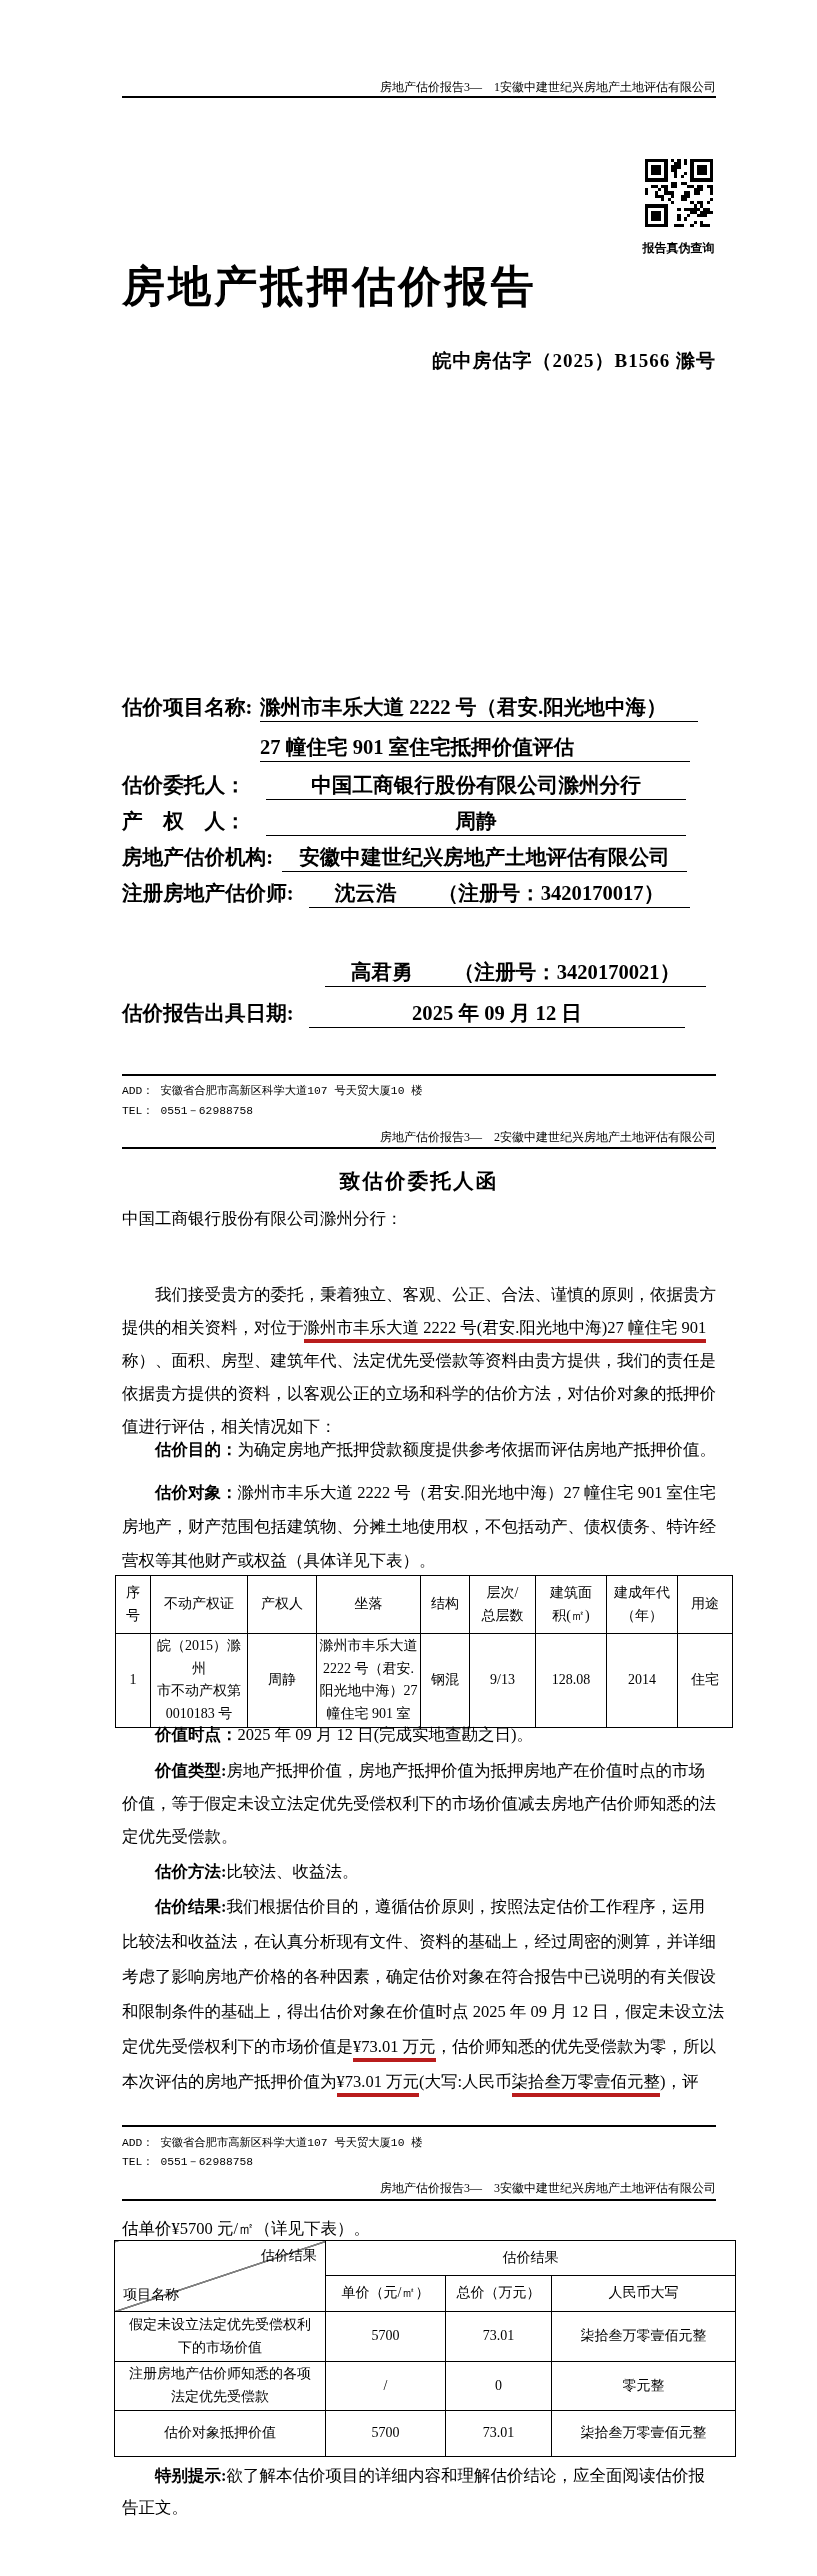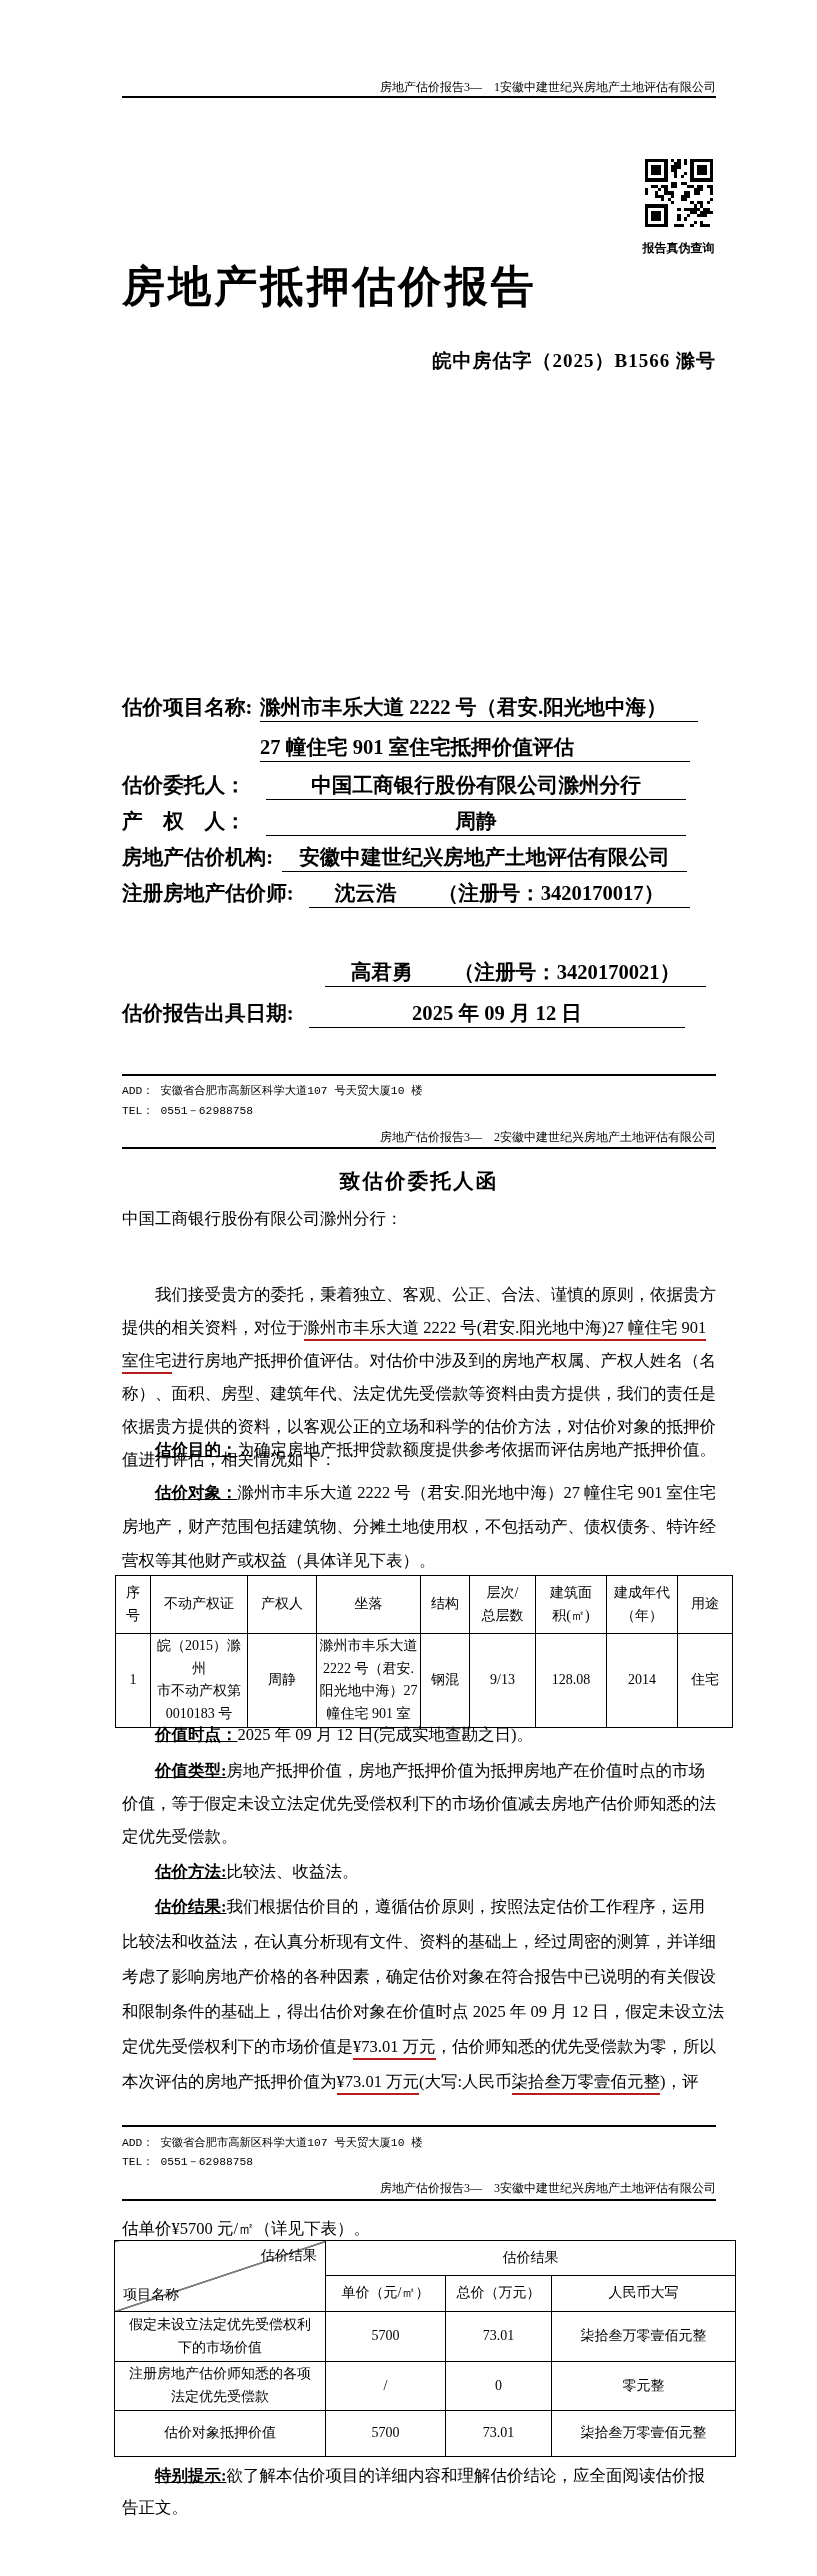--- a/index.html
+++ b/index.html
@@ -27,22 +27,22 @@
   .crow .lab{position:absolute;left:0;top:0;line-height:27px;}
   .crow .val{position:absolute;top:0;height:27px;line-height:27px;border-bottom:1.5px solid #000;
              text-align:center;overflow:visible;}
   .crow .val.left{text-align:left;}
 
   
   .ltitle{left:122px;width:594px;text-align:center;font-size:20.6px;font-weight:bold;letter-spacing:2.1px;}
   .par{left:122px;width:596px;font-size:16.5px;}
   .par .line{white-space:nowrap;}
   .ind{display:inline-block;width:33px;}
-  .useg{border-bottom:2px solid #b91c1c;padding-bottom:1.5px;}
-  .blab{font-weight:bold;text-decoration:underline;}
+  .useg{border-bottom:4px solid #b91c1c;padding-bottom:1.5px;}
+  .blab{font-weight:bold;}
 
   
   table.doc{position:absolute;border-collapse:collapse;table-layout:fixed;background:#fff;}
   table.doc td{border:1px solid #000;text-align:center;vertical-align:middle;
                font-size:14px;line-height:1.62;white-space:pre-line;padding:1px;overflow:hidden;}
   table.doc{border:1.5px solid #000;}
   td.corner{position:relative;padding:0;
     background-image:linear-gradient(to bottom right,transparent calc(50% - 0.5px),#000 calc(50% - 0.5px),#000 calc(50% + 0.5px),transparent calc(50% + 0.5px));}
   td.corner .tr{position:absolute;top:4.1px;right:8.2px;}
   td.corner .bl{position:absolute;bottom:4.1px;left:8.2px;}
@@ -219,21 +219,20 @@
   </div>
   <div class="abs rule" style="top:1147px;"></div>
 
   <div class="abs ltitle" style="top:1167px;">致估价委托人函</div>
 
   <div class="abs par" style="top:1202px;line-height:33px;">中国工商银行股份有限公司滁州分行：</div>
 
   <div class="abs par" style="top:1278px;line-height:33px;">
     <div class="line"><span class="ind"></span><span>我们接受贵方的委托，秉着独立、客观、公正、合法、谨慎的原则，依据贵方</span></div>
     <div class="line"><span>提供的相关资料，对位于</span><span class="useg">滁州市丰乐大道 2222 号(君安.阳光地中海)27 幢住宅 901</span></div>
-    <div class="line"><span class="useg">室住宅</span><span>进行房地产抵押价值评估。对估价中涉及到的房地产权属、产权人姓名（名</span></div>
     <div class="line">称）、面积、房型、建筑年代、法定优先受偿款等资料由贵方提供，我们的责任是</div>
     <div class="line">依据贵方提供的资料，以客观公正的立场和科学的估价方法，对估价对象的抵押价</div>
     <div class="line">值进行评估，相关情况如下：</div>
   </div>
 
   <div class="abs par" style="top:1433px;line-height:33px;">
     <div class="line"><span class="ind"></span><span class="blab">估价目的：</span><span>为确定房地产抵押贷款额度提供参考依据而评估房地产抵押价值。</span></div>
   </div>
 
   <div class="abs par" style="top:1476px;line-height:34px;">

